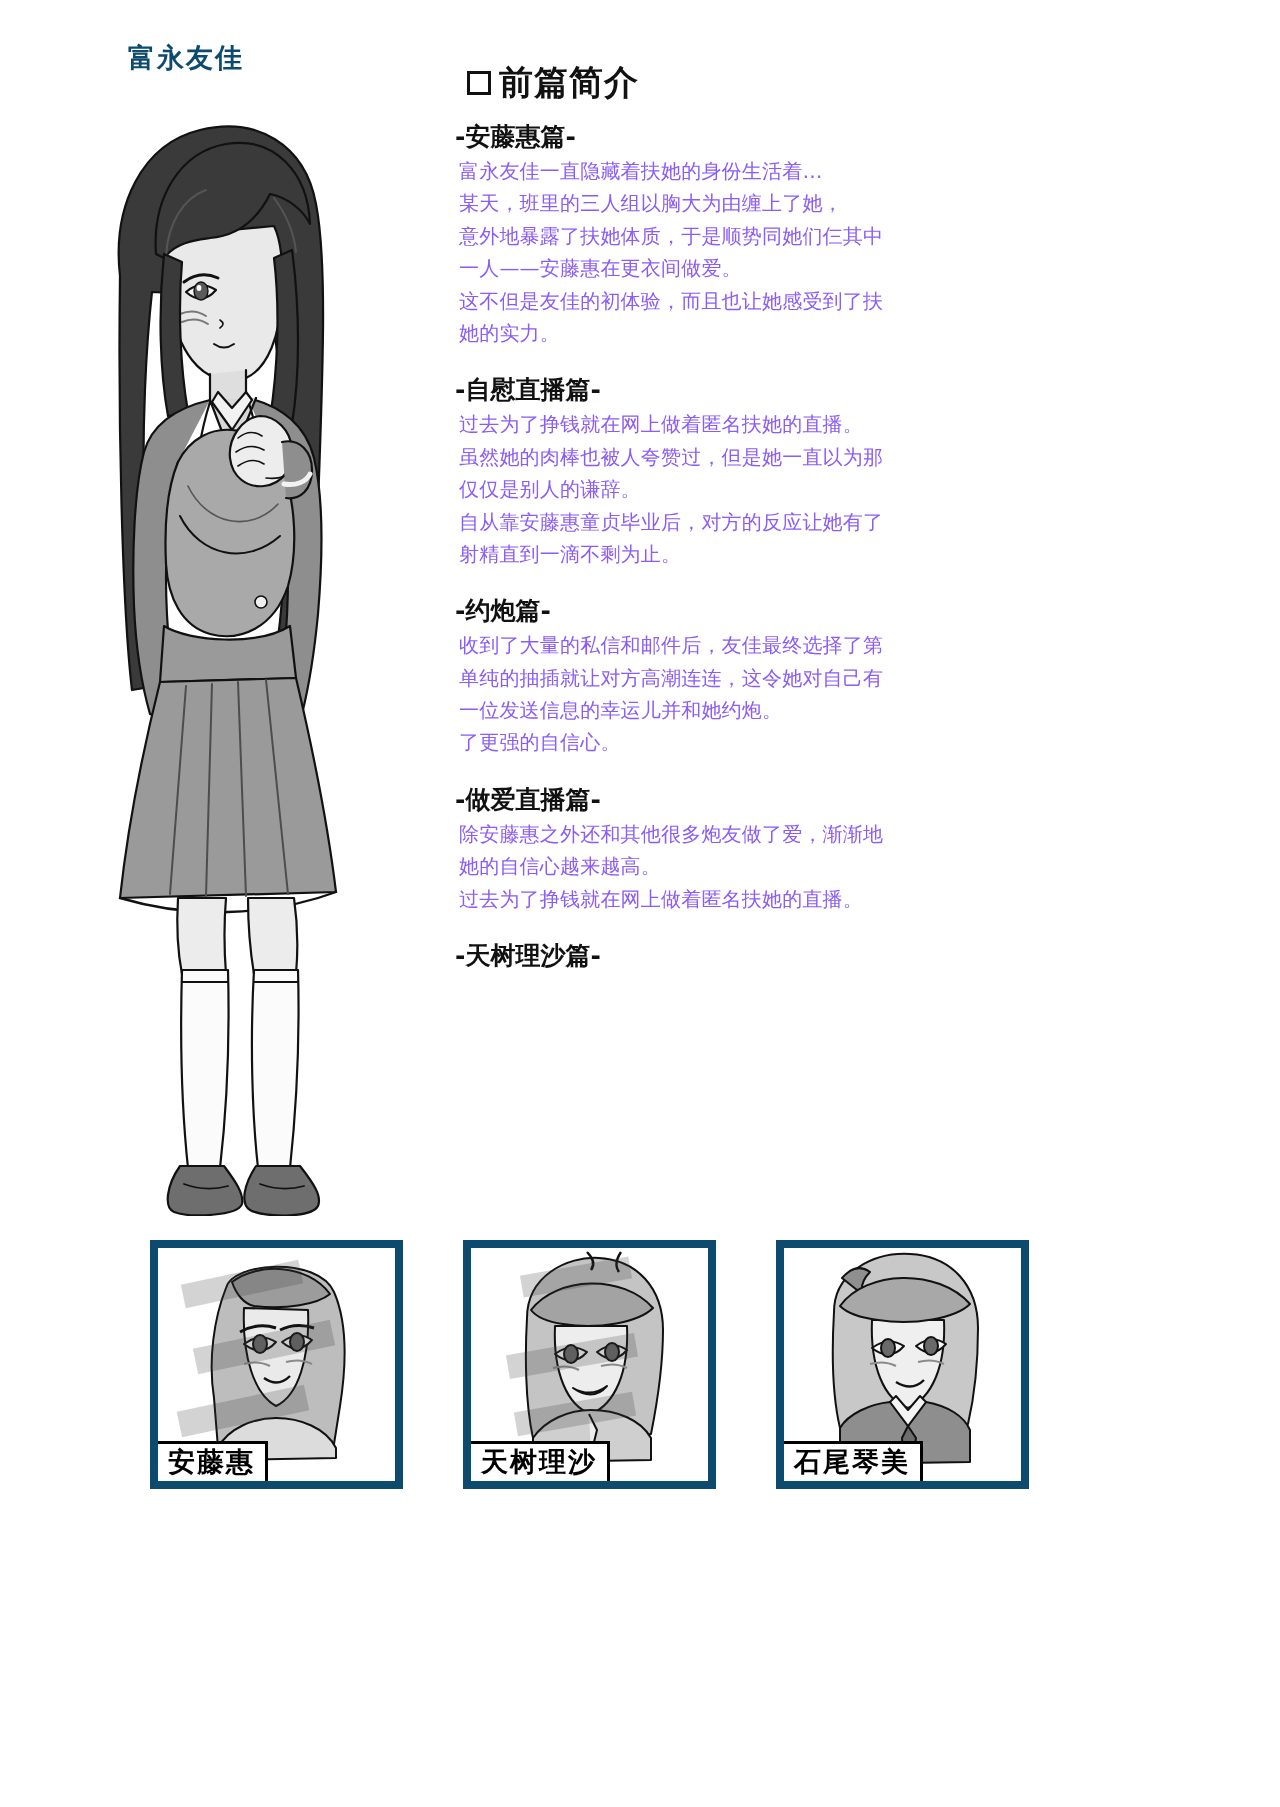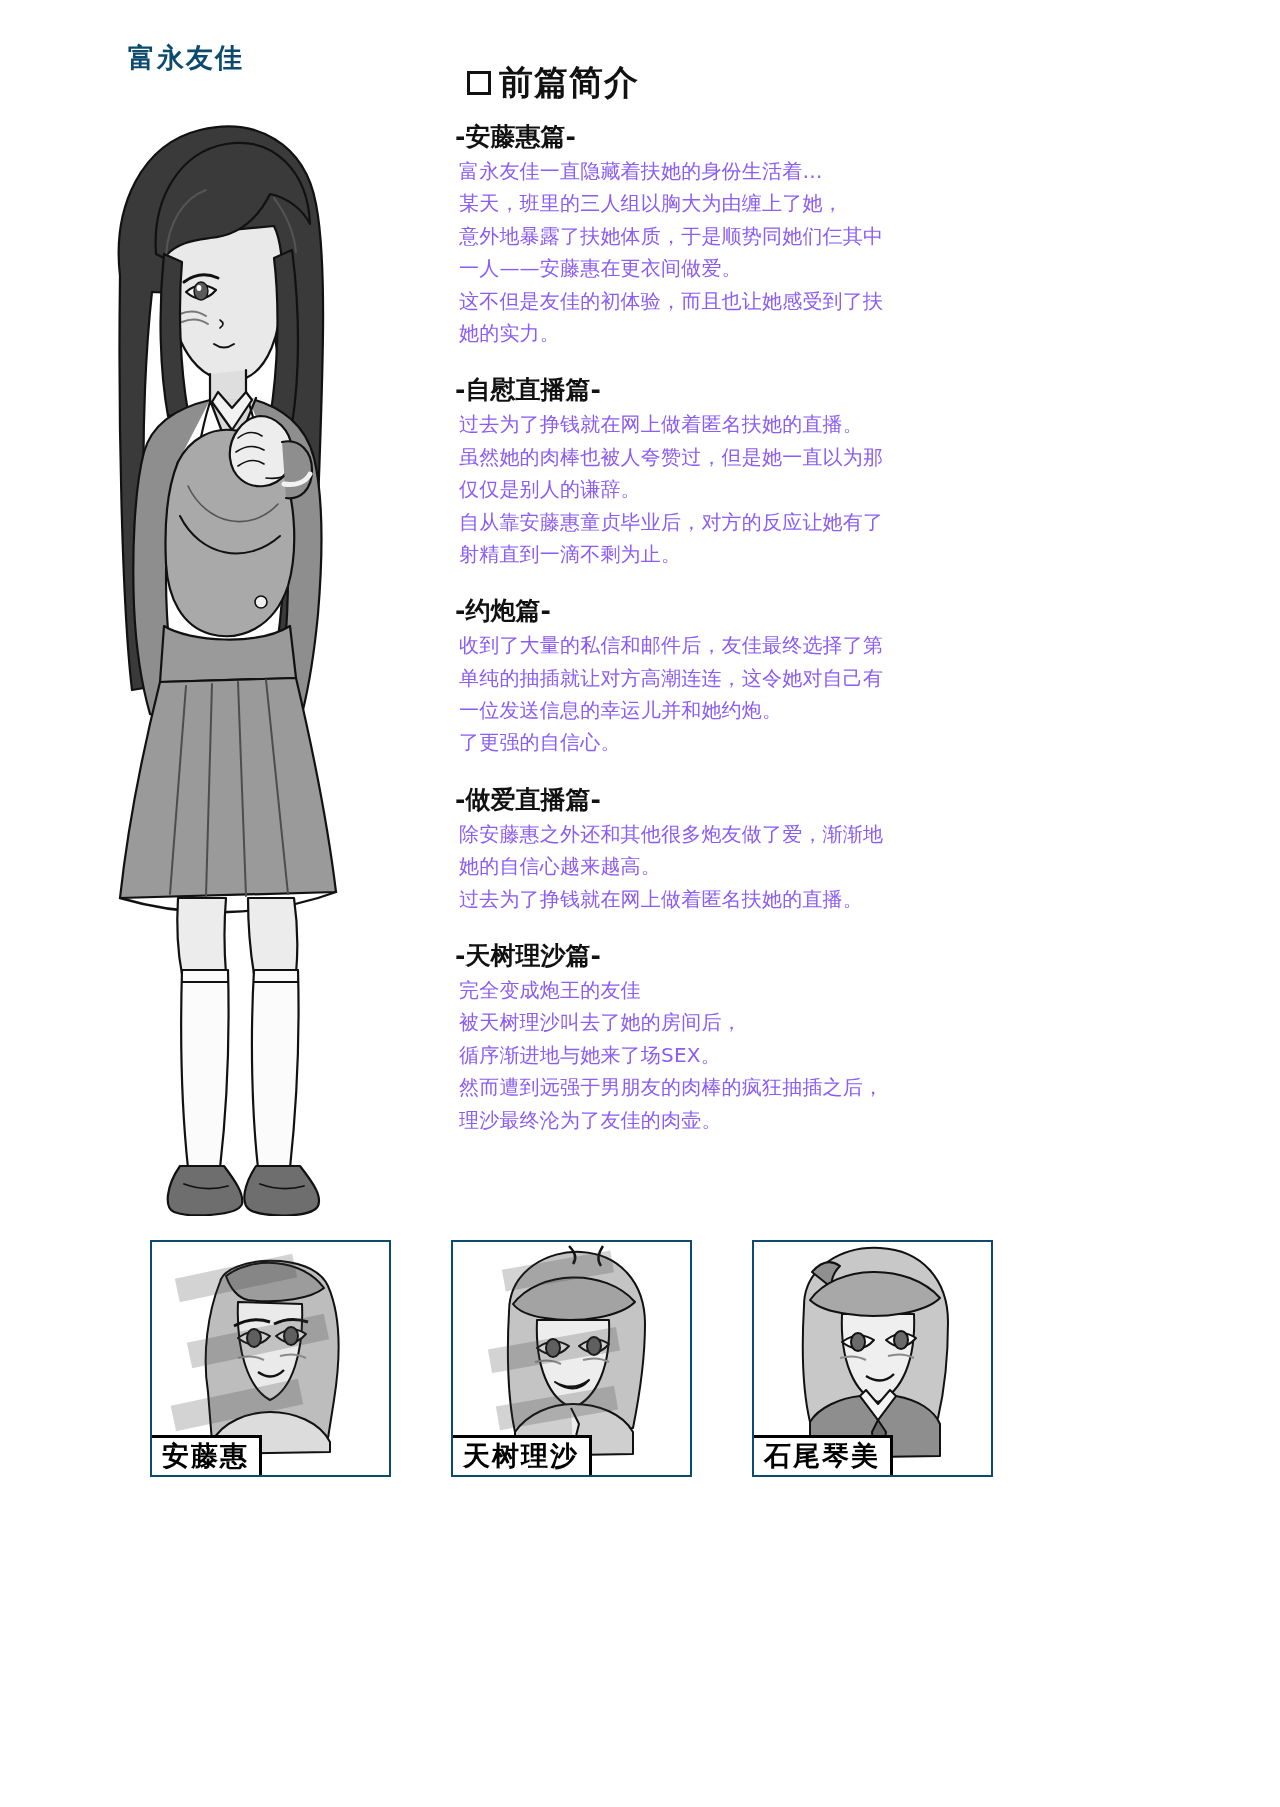--- a/index.html
+++ b/index.html
@@ -87,21 +87,21 @@
     left: 150px;
     top: 1240px;
     width: 1010px;
     display: flex;
     gap: 60px;
   }
   .thumb {
     position: relative;
     width: 237px;
     height: 233px;
-    border: 2px solid #0c4a6e;
+    border: 8px solid #0c4a6e;
     background: #ffffff;
     overflow: hidden;
   }
   .thumb svg { display: block; }
   .thumb-label {
     position: absolute;
     left: -3px;
     bottom: -3px;
     background: #ffffff;
     border: 3px solid #000;
@@ -248,27 +248,20 @@
     <div class="block-title">-做爱直播篇-</div>
     <div class="block-body">
       <p>除安藤惠之外还和其他很多炮友做了爱，渐渐地</p>
       <p>她的自信心越来越高。</p>
       <p>过去为了挣钱就在网上做着匿名扶她的直播。</p>
     </div>
   </div>
 
   <div class="block">
     <div class="block-title">-天树理沙篇-</div>
-    <div class="block-body">
-      <p>完全变成炮王的友佳</p>
-      <p>被天树理沙叫去了她的房间后，</p>
-      <p>循序渐进地与她来了场SEX。</p>
-      <p>然而遭到远强于男朋友的肉棒的疯狂抽插之后，</p>
-      <p>理沙最终沦为了友佳的肉壶。</p>
-    </div>
   </div>
 </div>
 
 <div class="thumb-row">
 
   <div class="thumb">
     <svg width="237" height="233" viewBox="0 0 237 233" xmlns="http://www.w3.org/2000/svg" aria-label="character portrait">
       <rect x="0" y="0" width="237" height="233" fill="#ffffff"></rect>
       <g stroke="#111" stroke-width="2" fill="none" stroke-linejoin="round">
         <path d="M68 40 C74 14 160 8 176 44 C190 76 188 120 182 158 L176 196 L60 200 L56 150 C50 112 56 70 68 40 Z" fill="#bdbdbd"></path>

